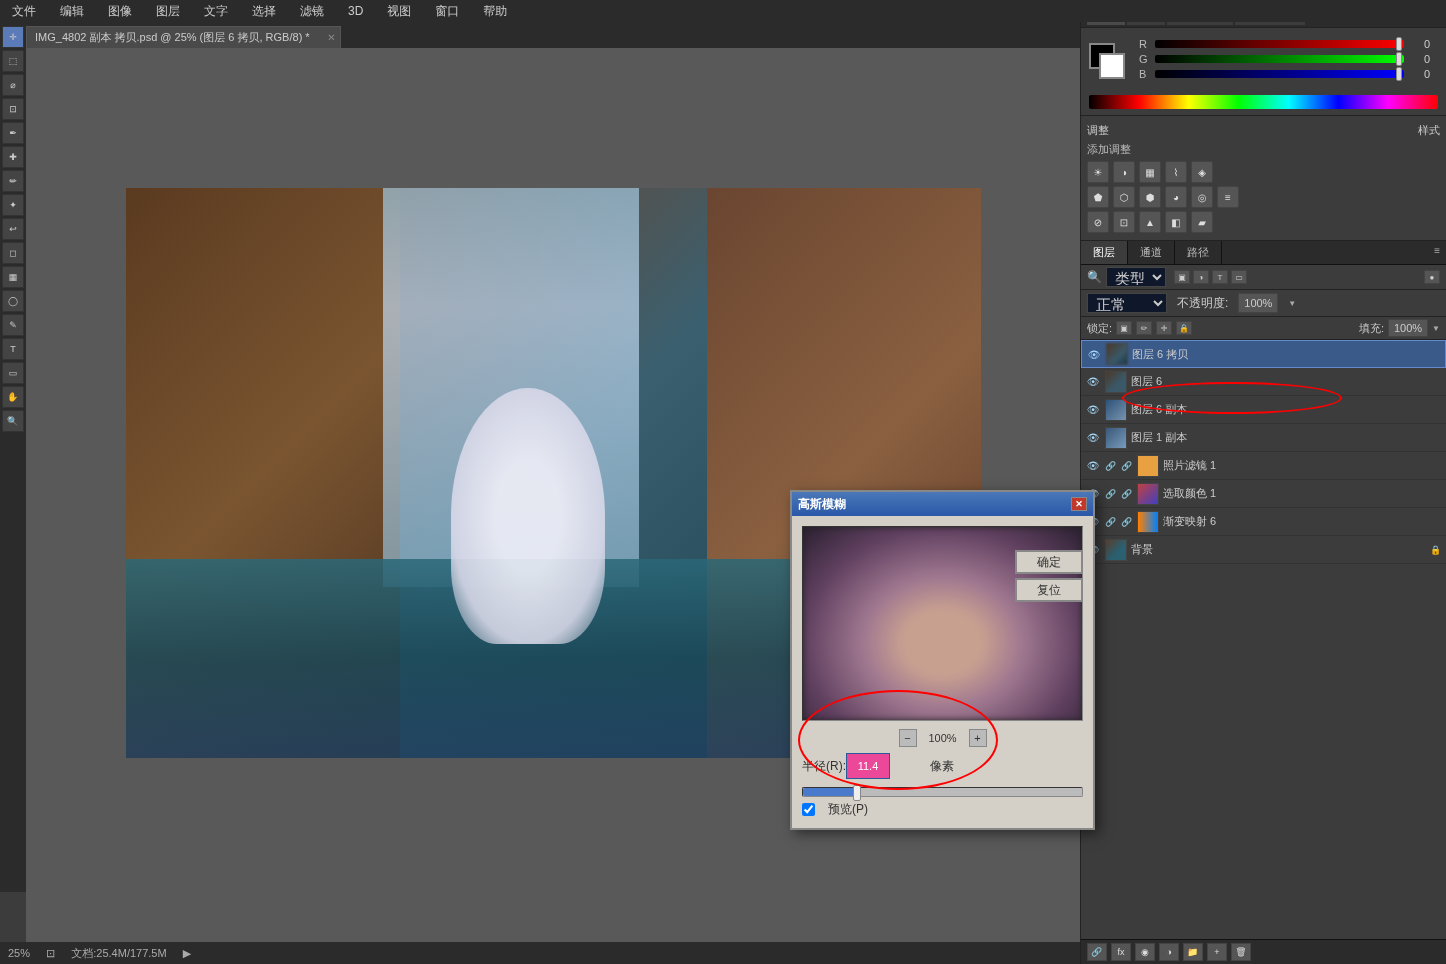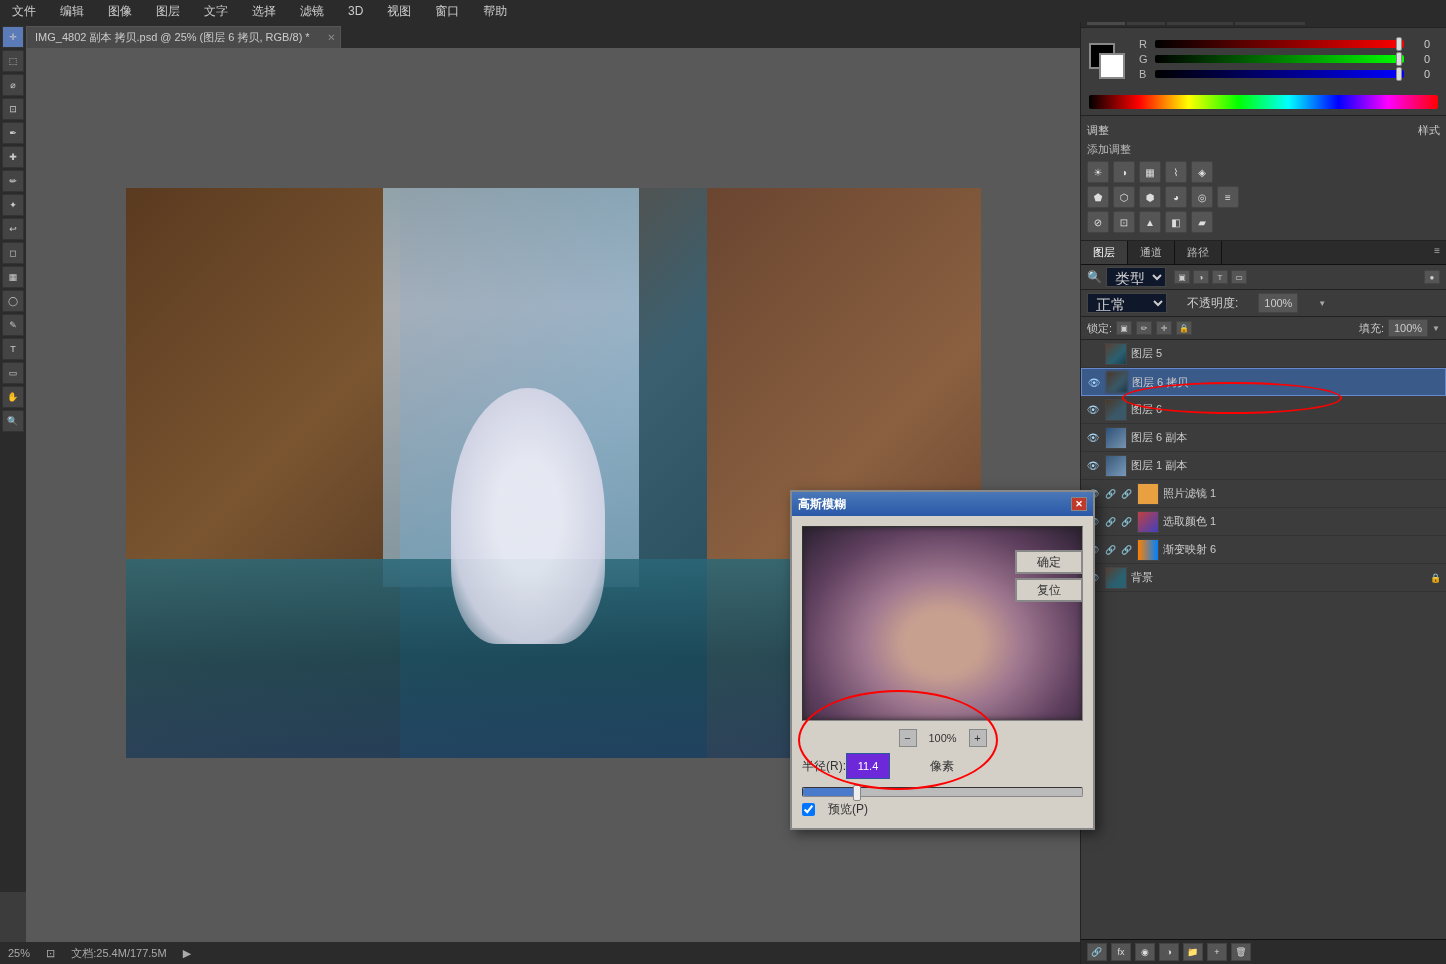--- a/index.html
+++ b/index.html
@@ -277,21 +277,21 @@
       display: flex;
       align-items: center;
       padding: 2px 6px;
       gap: 4px;
       border-bottom: 1px solid #222;
     }
     #layers-mode-row {
       display: flex;
       align-items: center;
       padding: 3px 6px;
-      gap: 20px;
+      gap: 10px;
       border-bottom: 1px solid #222;
     }
     .layers-dropdown {
       background: #0f172a;
       border: 1px solid #444;
       color: #ccc;
       font-size: 15px;
       padding: 1px 4px;
       height: 20px;
     }
@@ -456,21 +456,21 @@
       align-items: center;
       margin-bottom: 8px;
     }
     #blur-radius-label {
       font-size: 12px;
       color: #333;
     }
     #blur-radius-input {
       width: 44px;
       height: 18px;
-      background: #6d28d9;
+      background: #ec4899;
       border: 1px solid #2a5a9a;
       color: white;
       font-size: 11px;
       text-align: center;
       padding: 12px 2px;
     }
     #blur-px-label {
       font-size: 12px;
       color: #333;
       margin-left: 40px;
@@ -804,25 +804,20 @@
       <div class="lock-icon">✏</div>
       <div class="lock-icon">✛</div>
       <div class="lock-icon">🔒</div>
       <span style="margin-left:auto;">填充:</span>
       <input type="text" class="fill-input" value="100%" style="">
       <span style="font-size:8px; color:#aaa;">▼</span>
     </div>
 
     <div id="layers-list">
 
-      <div class="layer-row">
-        <div class="eye-icon" style="color:transparent;">👁</div>
-        <div class="layer-thumb lt-scene"></div>
-        <span class="layer-name">图层 5</span>
-      </div>
 
       <div class="layer-row selected" style="border: 1px solid #6688cc;">
         <div class="eye-icon" style="color:#aaddff;">👁</div>
         <div class="layer-thumb lt-copy"></div>
         <span class="layer-name">图层 6 拷贝</span>
       </div>
 
       <div class="layer-row">
         <div class="eye-icon" style="color:#aaddff;">👁</div>
         <div class="layer-thumb lt-layer6"></div>

